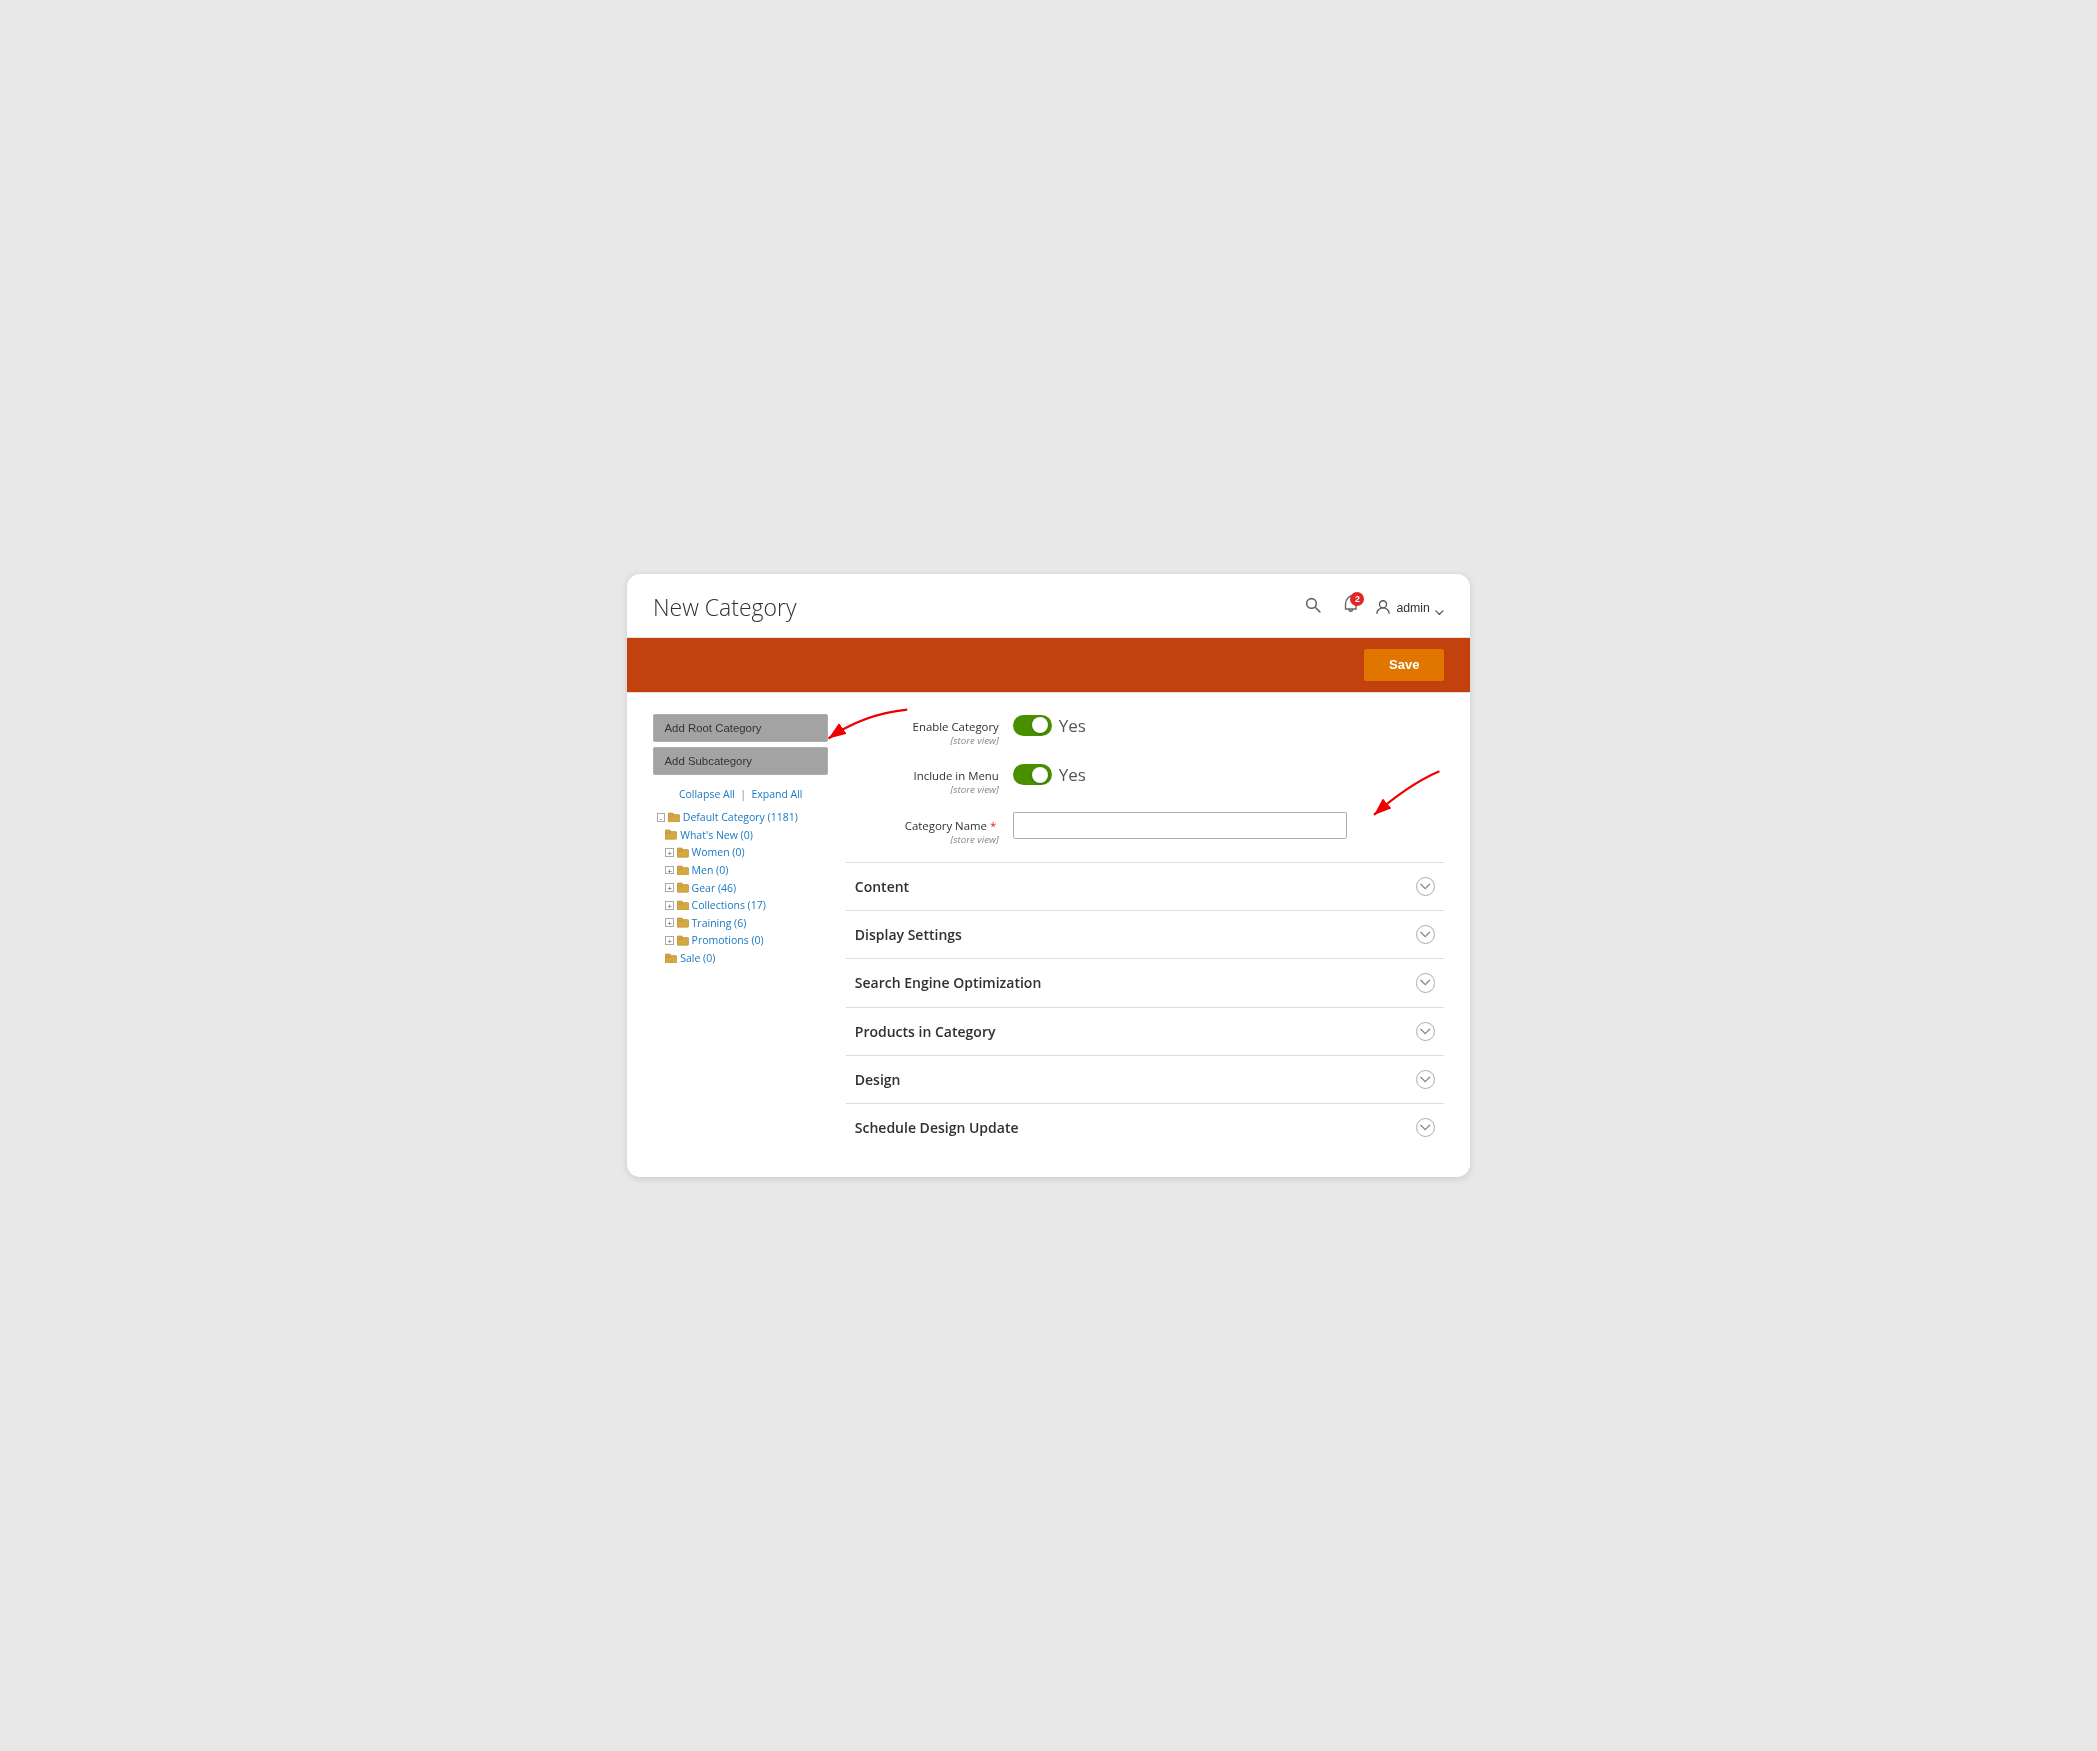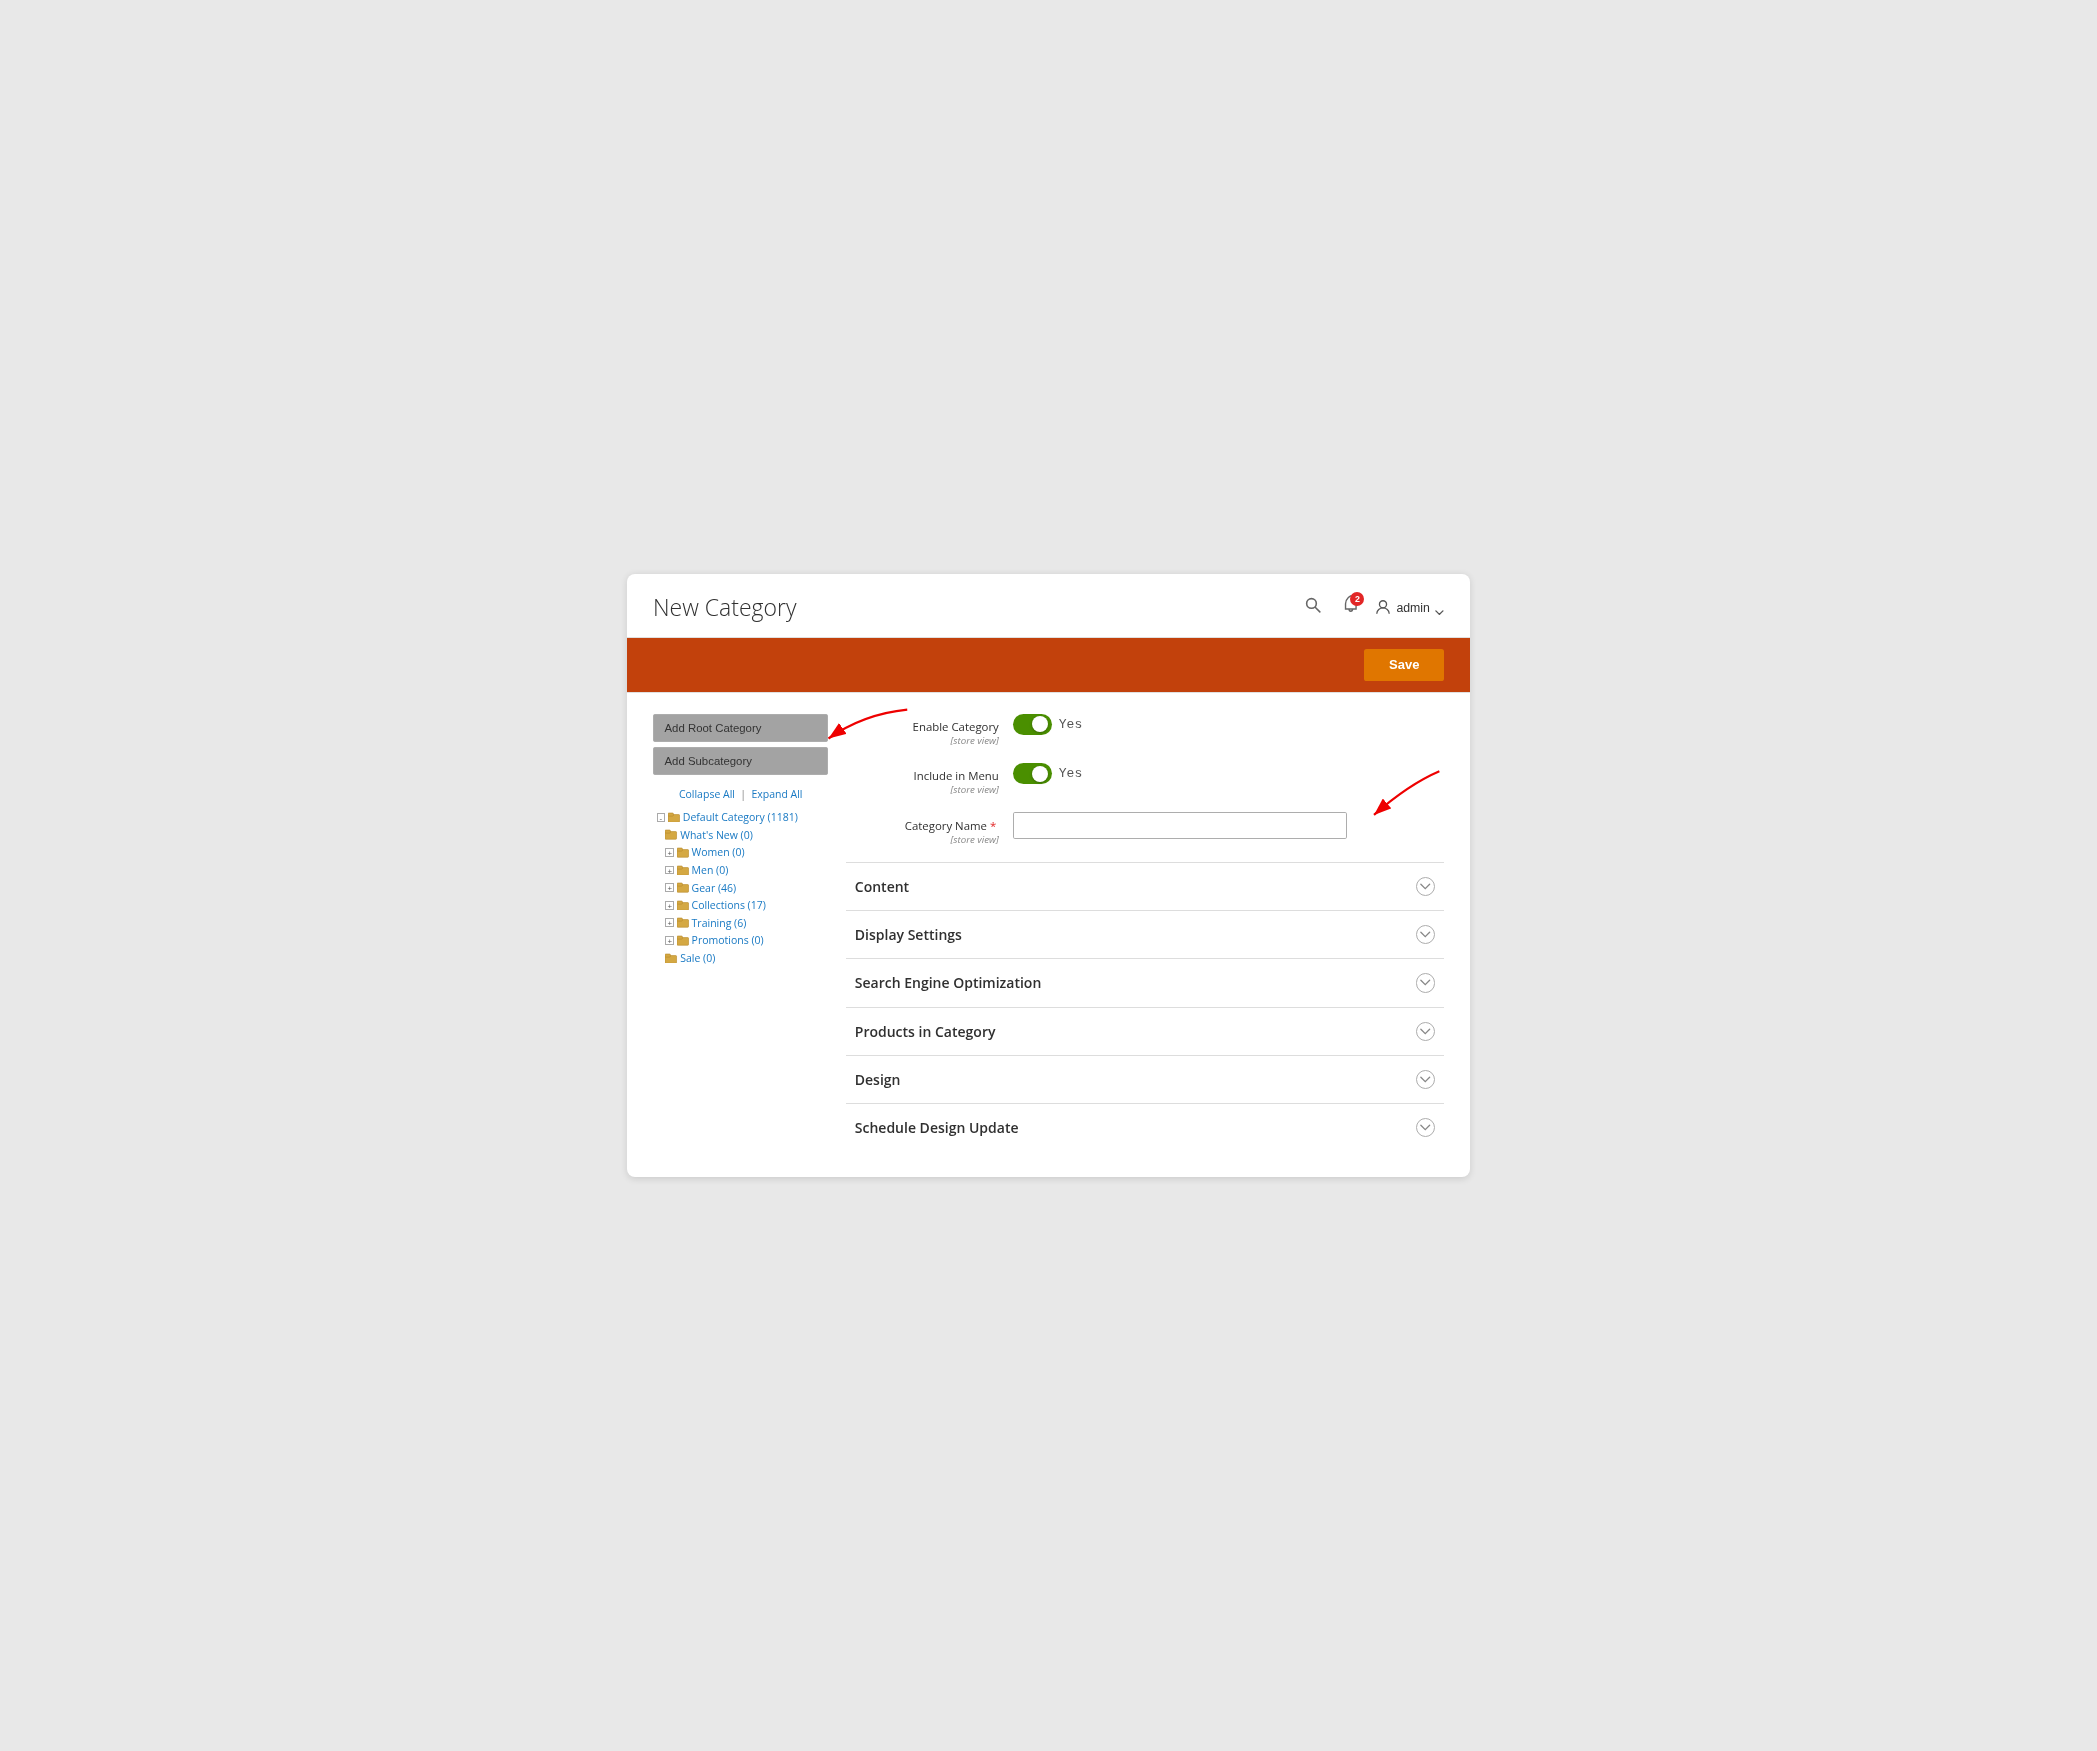--- a/index.html
+++ b/index.html
@@ -9,21 +9,21 @@
       font-size: 12.3px;
       color: #333;
       min-height: 100vh;
       display: flex;
       align-items: center;
       justify-content: center;
       padding: 17.6px;
     }
     .main-card {
       background: #fff;
-      border-radius: 8px;
+      border-radius: 13px;
       box-shadow: 0 1.8px 7px rgba(0,0,0,0.12);
       width: 843px;
       max-width: 100%;
       padding: 0 0 26px 0;
       position: relative;
     }
     
     .page-header {
       display: flex;
       align-items: center;
@@ -218,21 +218,21 @@
       content: '';
       position: absolute;
       top: 2.6px;
       right: 3.5px;
       width: 16px;
       height: 16px;
       background: #fff;
       border-radius: 50%;
       box-shadow: 0 0.9px 2.6px rgba(0,0,0,0.3);
     }
-    .toggle-label { font-size: 13px; color: #555; font-family: Liberation Mono, monospace; }
+    .toggle-label { font-size: 17px; color: #555; }
     
     .text-input {
       border: 0.9px solid #adadad;
       padding: 6.1px 8.8px;
       font-size: 11.4px;
       width: 334px;
       border-radius: 1.8px;
       outline: none;
       color: #303030;
     }

